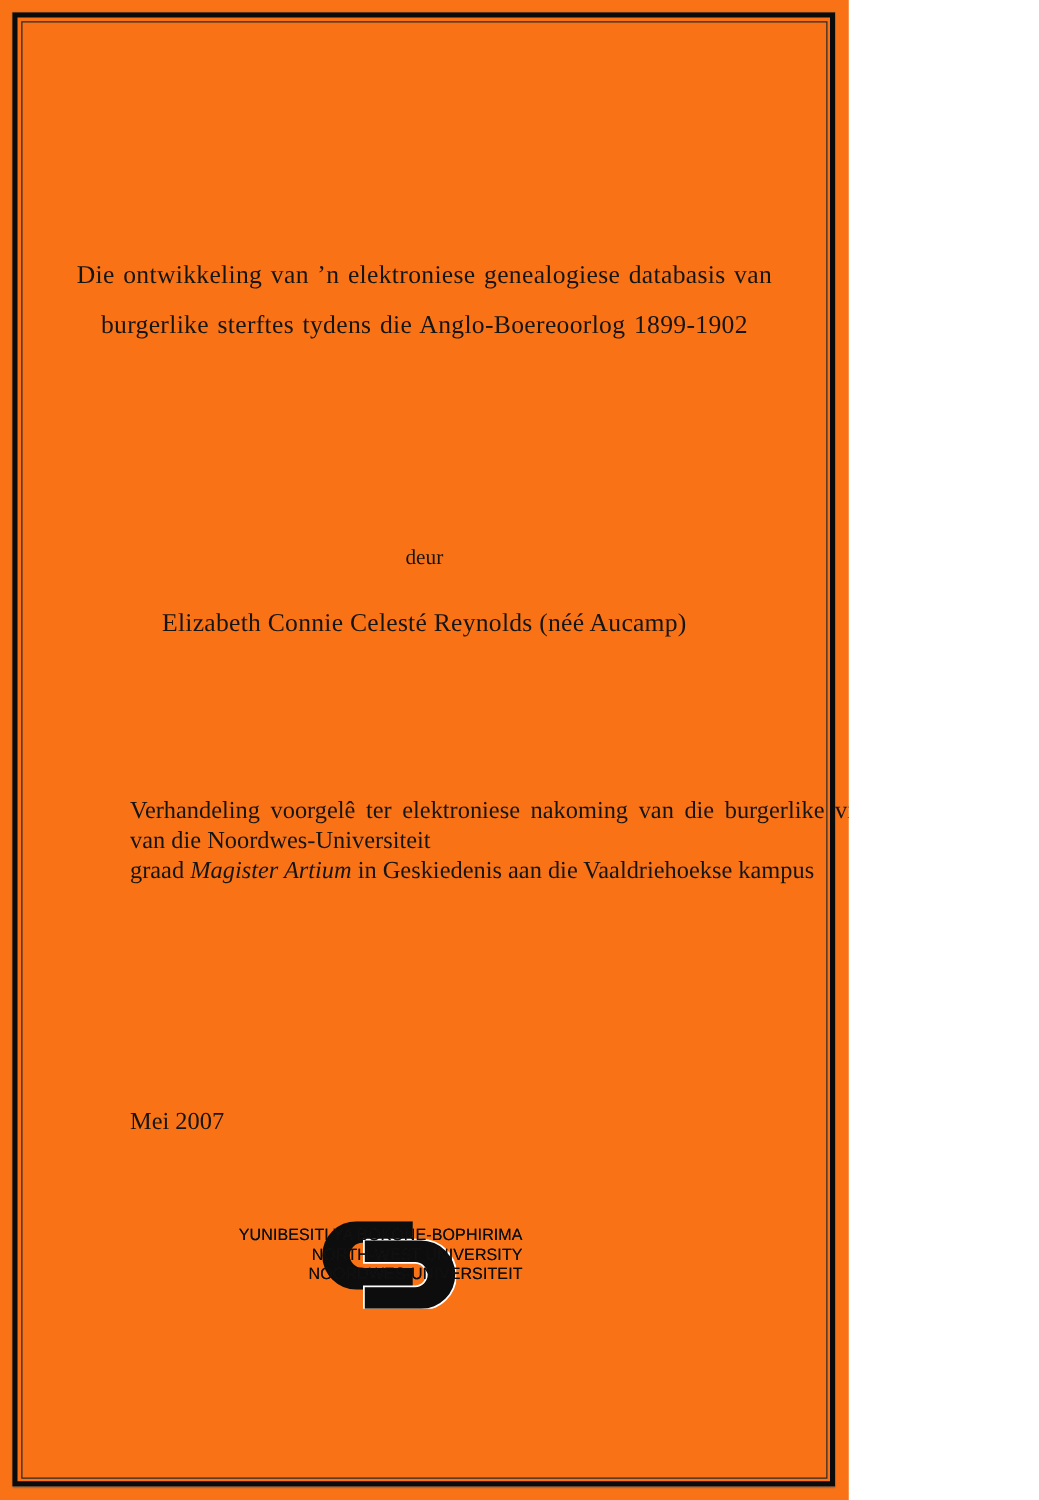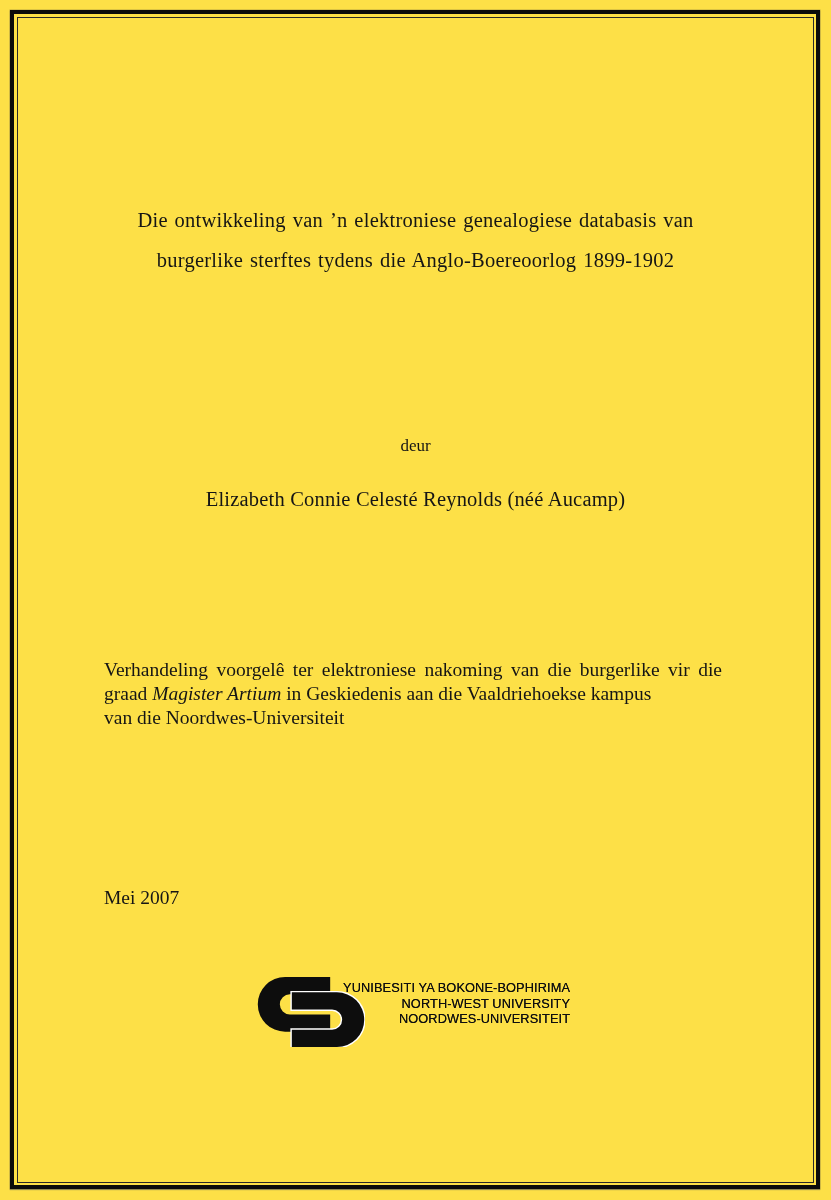--- a/index.html
+++ b/index.html
@@ -1,20 +1,20 @@
 <!DOCTYPE html>
 <html><head>
 <meta charset="utf-8">
 <style>
   html, body { margin: 0; padding: 0; background: #ffffff; }
   .page {
     position: relative;
-    width: 831px;
+    width: 679px;
     height: 1200px;
-    background: #fde047;
+    background: #f97316;
     font-family: "Liberation Serif", serif;
     color: #151515;
     overflow: hidden;
   }
   .frame-outer {
     position: absolute;
     left: 10px; top: 10px; right: 11px; bottom: 11px;
     border: 4.5px solid #0b0b0b;
     box-shadow: 0 1px 1px rgba(90,90,90,.55), 0 0 0 .5px rgba(60,60,60,.35);
   }
@@ -41,21 +41,21 @@
   }
   .author {
     position: absolute;
     top: 488px; left: 0; right: 0;
     text-align: center;
     font-size: 20.5px;
     letter-spacing: 0.2px;
   }
   .statement {
     position: absolute;
-    top: 658px; left: 104px; width: 618px;
+    top: 637px; left: 104px; width: 618px;
     font-size: 19.5px;
     line-height: 24px;
   }
   [data-justify] { display: flex; justify-content: space-between; }
   .it { font-style: italic; }
   .supervisor {
     position: absolute;
     top: 884px; left: 104px;
     font-size: 19.5px;
     line-height: 27px;
@@ -107,22 +107,22 @@
         <span>voorgelê</span>
         <span>ter</span>
         <span>elektroniese</span>
         <span>nakoming</span>
         <span>van</span>
         <span>die</span>
         <span>burgerlike</span>
         <span>vir</span>
         <span>die</span>
       </div>
+    <div>van die Noordwes-Universiteit</div>
     <div><span>graad </span><span class="it">Magister Artium</span><span> in Geskiedenis aan die Vaaldriehoekse kampus</span></div>
-    <div>van die Noordwes-Universiteit</div>
   </div>
 
   <div class="supervisor">
     <div>Mei 2007</div>
   </div>
 
   <div class="logo-mark">
     <svg viewBox="0 0 110 73" width="108" height="70">
       <path d="M75 0 H28 A28.5 28.5 0 0 0 28 57 H75 V39 H33 A10.5 10.5 0 0 1 33 18 H75 Z" fill="#0d0d0d"></path>
       <path d="M75 0 H28 A28.5 28.5 0 0 0 28 57 H75 V39 H33 A10.5 10.5 0 0 1 33 18 H75 Z" fill="#0d0d0d" stroke="#ffffff" stroke-width="3" paint-order="stroke" transform="rotate(180 55 36.5)"></path>

